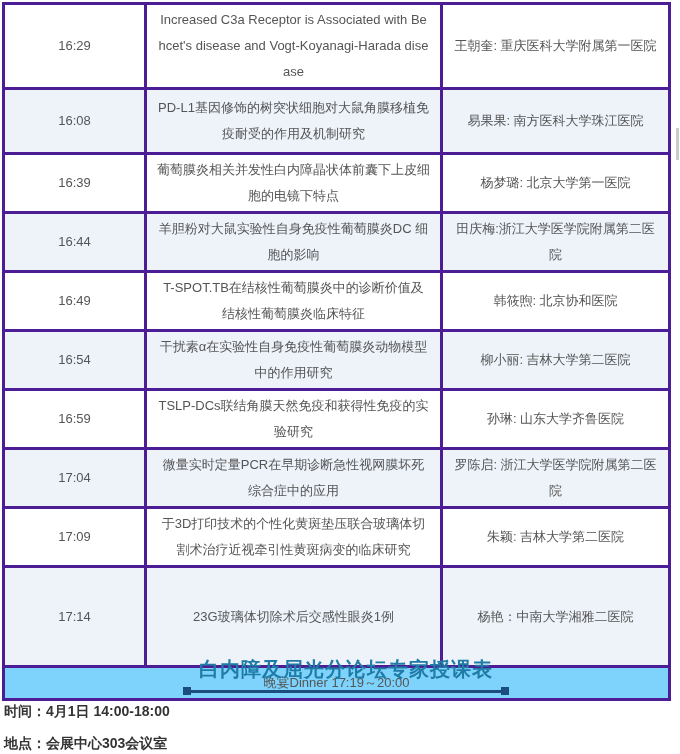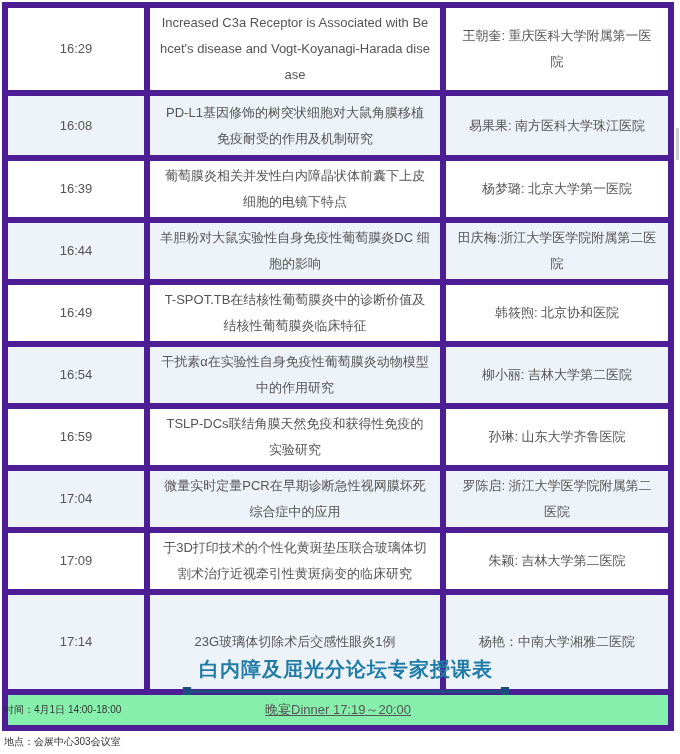--- a/index.html
+++ b/index.html
@@ -11,41 +11,40 @@
     font-family:"Liberation Sans", sans-serif;
     overflow:hidden;
   }
   table.schedule {
     position:absolute; left:2px; top:2px;
     width:666px;
     border-collapse:collapse;
     table-layout:fixed;
   }
   table.schedule td {
-    border:6px solid #4c1d95;
+    border:3px solid #4c1d95;
     color:#555555;
     font-size:13px;
     text-align:center;
     vertical-align:middle;
     line-height:26px;
     padding:2px 10px;
   }
   .col-time    { width:142px; }
   .col-title   { width:296px; word-break:break-all; }
   .col-speaker { width:228px; }
   tbody#schedule-body tr { height:57px; }
   tbody#schedule-body tr:nth-child(1),
   tbody#schedule-body tr:nth-child(2) { height:65px; }
   tbody#schedule-body tr:nth-child(10) { height:100px; }
   tbody#schedule-body tr:nth-child(even) td { background:#eef3fa; }
   td.dinner-cell {
     height:30px;
-    background:#86efac;
+    background:#7dd3fc;
     line-height:20px;
-    text-decoration:underline;
   }
   .section-heading {
     position:absolute;
     left:0; top:656px;
     width:680px;
     text-align:center;
     margin-left:6px;
   }
   .heading-inner {
     display:inline-block;
@@ -72,22 +71,22 @@
     top:-3px;
     width:8px; height:8px;
     background:#1b4e7e;
   }
   .heading-underline::before { left:-4px; }
   .heading-underline::after  { right:-4px; }
   .info-line {
     position:absolute;
     left:4px;
     color:#333333;
-    font-size:10px;
-    font-weight:normal;
+    font-size:14px;
+    font-weight:bold;
     white-space:nowrap;
   }
   .info-time  { top:703px; }
   .info-venue { top:735px; }
   .scrollbar-thumb {
     position:absolute;
     right:1px; top:128px;
     width:3px; height:32px;
     background:#cccccc;
   }

